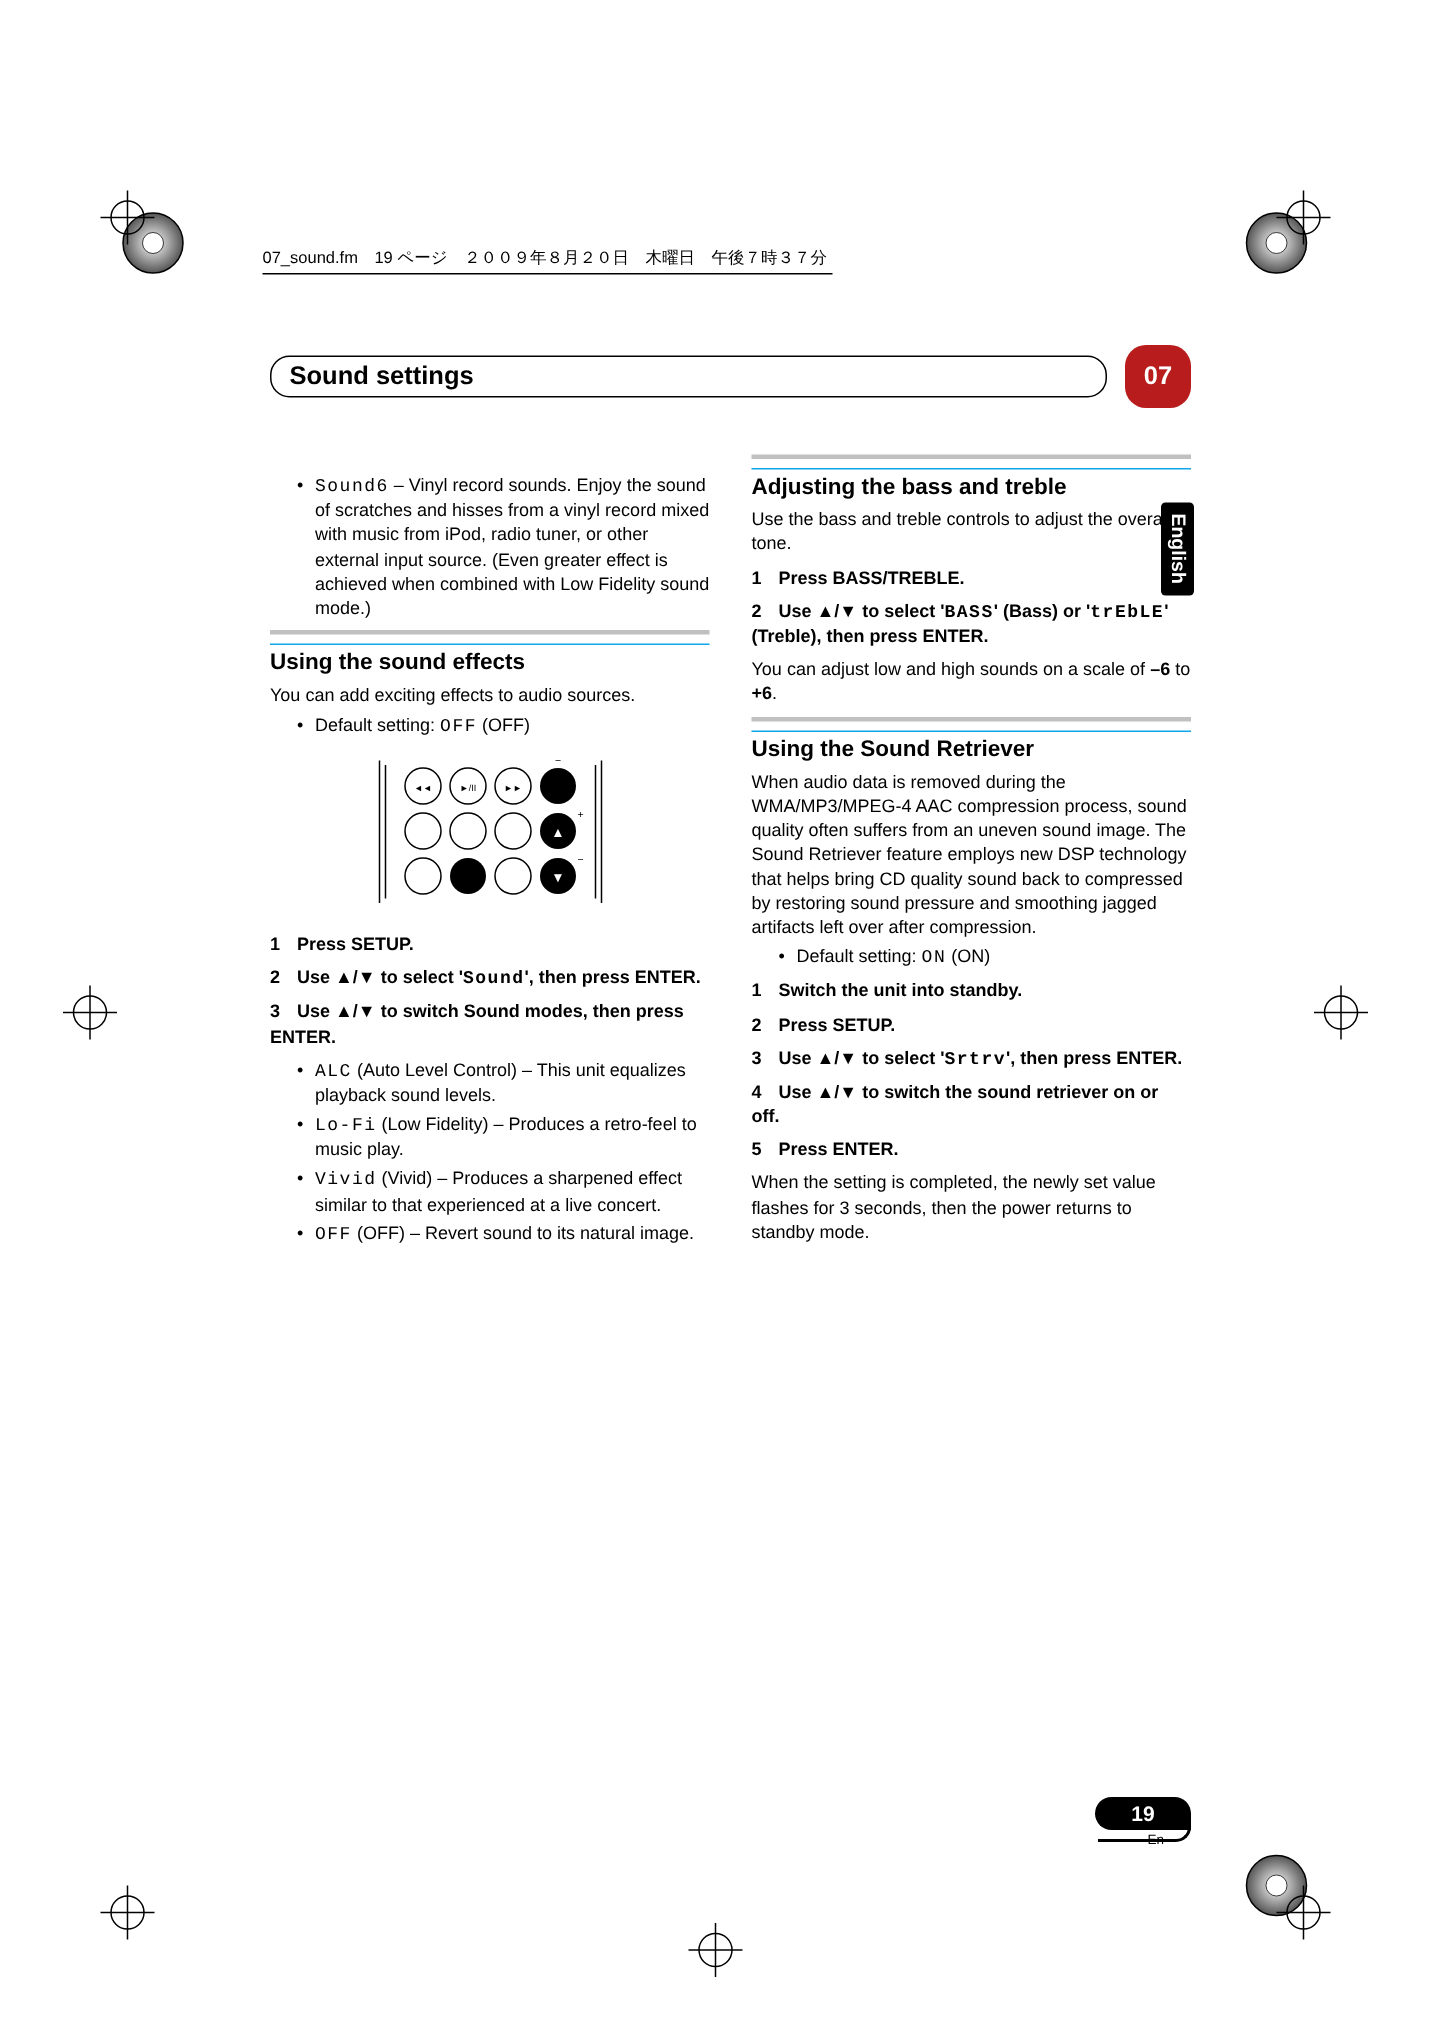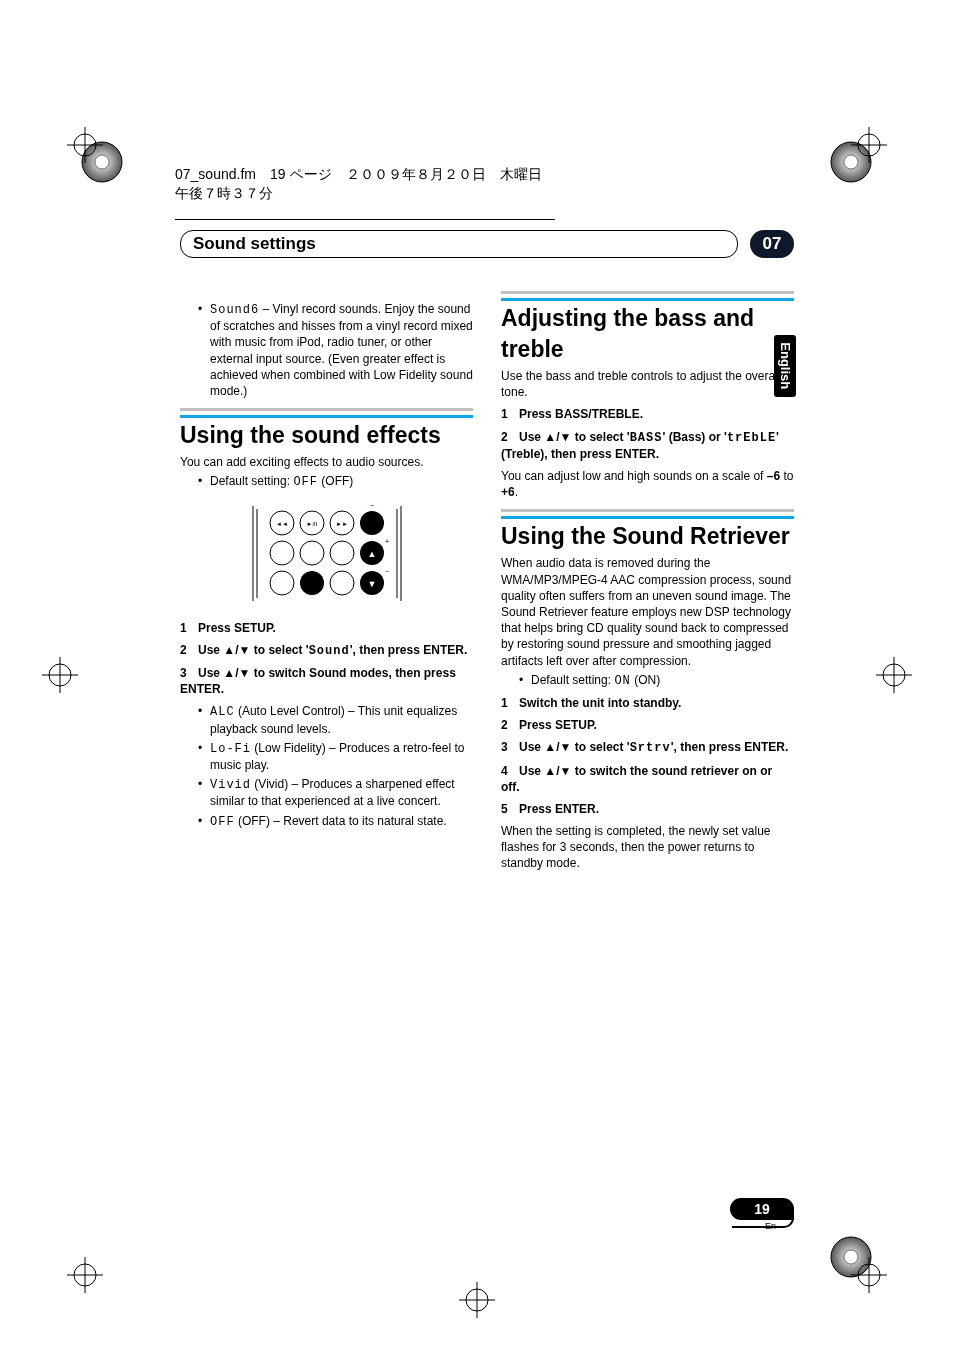--- a/index.html
+++ b/index.html
@@ -39,23 +39,23 @@
   }
   .corner-circle svg { width: 45px; height: 45px; }
   .corner-circle.cc-tl { top: 140px; left: 80px; }
   .corner-circle.cc-tr { top: 140px; right: 80px; }
   .corner-circle.cc-br { bottom: 70px; right: 80px; }
 
   .file-header {
     position: absolute;
     top: 165px;
     left: 175px;
-    font-size: 14px;
+    font-size: 11px;
     border-bottom: 0.5px solid #000;
-    padding-bottom: 16px;
+    padding-bottom: 2px;
     width: 380px;
   }
 
   .side-tab {
     position: absolute;
     top: 335px;
     right: 158px;
     width: 22px;
     height: 62px;
     background: #000;
@@ -90,44 +90,44 @@
     border-radius: 13px;
     height: 26px;
     display: flex;
     align-items: center;
     flex: 1;
     padding-left: 12px;
     font-weight: bold;
     font-size: 17px;
   }
   .chapter-badge {
-    background: #0f172a;
+    background: #b91c1c;
     color: #fff;
     font-weight: bold;
     font-size: 17px;
-    height: 28px;
+    height: 42px;
     min-width: 44px;
     border-radius: 14px;
     margin-left: 12px;
     display: flex;
     align-items: center;
     justify-content: center;
   }
 
   .cols {
     display: flex;
     gap: 28px;
   }
   .col { flex: 1; }
 
   h2.section {
-    font-size: 23px;
+    font-size: 15px;
     font-weight: bold;
     margin: 16px 0 2px 0;
-    border-top: 3px solid #0ea5e9;
+    border-top: 1px solid #0ea5e9;
     padding-top: 2px;
     position: relative;
   }
   h2.section::before {
     content: "";
     position: absolute;
     top: -10px;
     left: 0;
     right: 0;
     height: 3px;
@@ -311,21 +311,21 @@
         <p class="step"><span class="n">1</span><span>Press SETUP.</span></p>
 
         <p class="step"><span class="n">2</span><span>Use </span><span>▲/▼</span><span> to select '</span><span class="seg">Sound</span><span>', then press ENTER.</span></p>
 
         <p class="step"><span class="n">3</span><span>Use </span><span>▲/▼</span><span> to switch Sound modes, then press ENTER.</span></p>
 
         <ul class="bul">
           <li><span class="seg">ALC</span><span> (Auto Level Control) – This unit equalizes playback sound levels.</span></li>
           <li><span class="seg">Lo-Fi</span><span> (Low Fidelity) – Produces a retro-feel to music play.</span></li>
           <li><span class="seg">Vivid</span><span> (Vivid) – Produces a sharpened effect similar to that experienced at a live concert.</span></li>
-          <li><span class="seg">OFF</span><span> (OFF) – Revert data to its natural state.</span></li>
+          <li><span class="seg">OFF</span><span> (OFF) – Revert sound to its natural image.</span></li>
         </ul>
       </div>
 
       <div class="col">
         <h2 class="section" style="margin-top:0">Adjusting the bass and treble</h2>
         <p>Use the bass and treble controls to adjust the overall tone.</p>
 
         <p class="step"><span class="n">1</span><span>Press BASS/TREBLE.</span></p>
 
         <p class="step"><span class="n">2</span><span>Use </span><span>▲/▼</span><span> to select '</span><span class="seg">BASS</span><span>' (Bass) or '</span><span class="seg">trEbLE</span><span>' (Treble), then press ENTER.</span></p>

